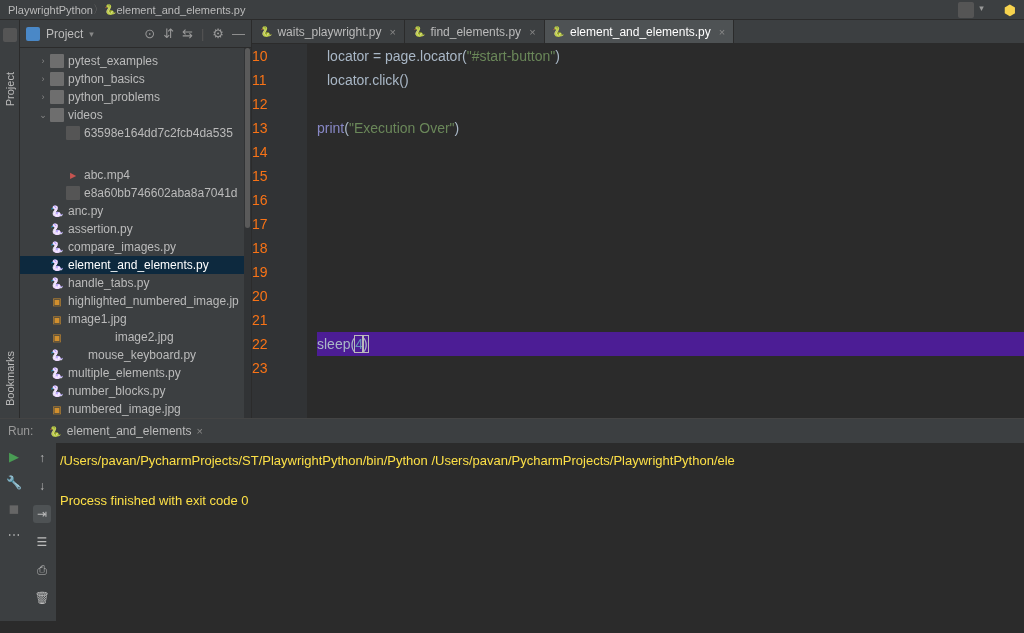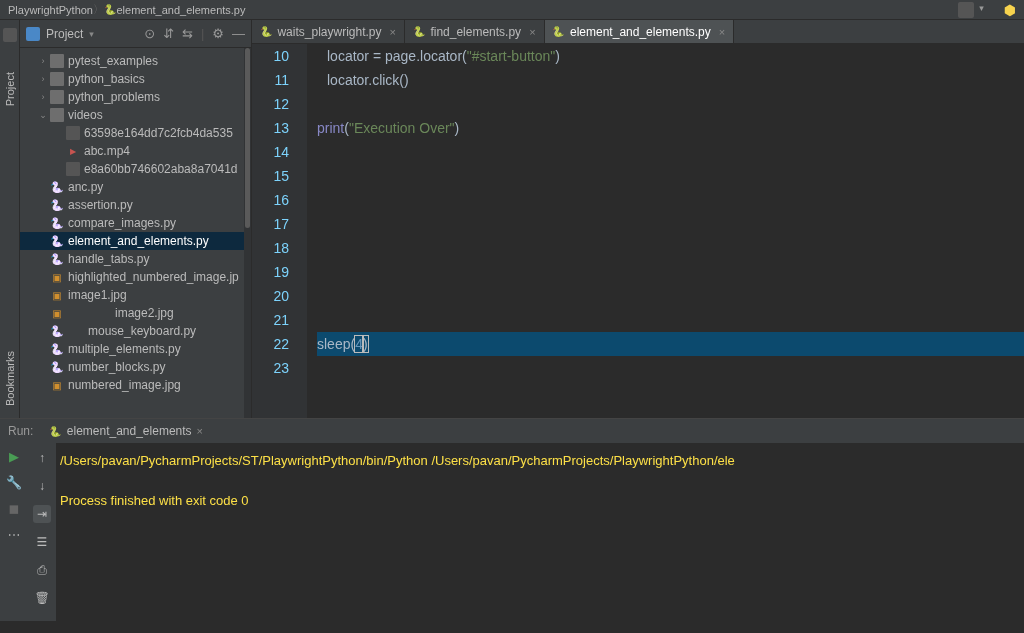--- a/index.html
+++ b/index.html
@@ -50,25 +50,25 @@
 
 
 .editor-wrap { flex: 1; display: flex; flex-direction: column; background: #2b2b2b; }
 .tabs { height: 24px; display: flex; background: #3c3f41; border-bottom: 1px solid #2b2b2b; }
 .tab { display: flex; align-items: center; padding: 0 8px; font-size: 12px; color: #bbb; border-right: 1px solid #2b2b2b; cursor: pointer; gap: 5px; }
 .tab.active { background: #4e5254; color: #fff; }
 .tab .tab-icon { color: #f7d34e; font-size: 10px; }
 .tab .tab-close { color: #888; font-size: 11px; margin-left: 3px; }
 
 .editor { flex: 1; display: flex; font-family: "JetBrains Mono", Menlo, Consolas, monospace; font-size: 14px; line-height: 24px; }
-.gutter { width: 55px; text-align: right; padding-right: 18px; background: #313335; color: #7dd3fc; user-select: none; }
+.gutter { width: 55px; padding-right: 18px; background: #313335; color: #f97316; user-select: none; }
 .gutter div { height: 24px; }
 .code { flex: 1; background: #2b2b2b; padding-left: 10px; position: relative; }
 .code-line { height: 24px; white-space: pre; }
-.code-line.current { background: #0c4a6e; }
+.code-line.current { background: #4c1d95; }
 .tok-id { color: #a9b7c6; margin-left: 10px; }
 .tok-func { color: #a9b7c6; }
 .tok-builtin { color: #8888c6; }
 .tok-str { color: #6a8759; }
 .tok-num { color: #6897bb; }
 .tok-op { color: #a9b7c6; }
 .caret-box { outline: 1px solid #bbb; }
 
 
 .run-panel { height: 203px; background: #2b2b2b; border-top: 1px solid #444; display: flex; flex-direction: column; }
@@ -143,21 +143,21 @@
         </div>
         <div class="tree-item" style="padding-left: 18px;">
           <span class="arrow">⌄</span>
           <span class="ficon folder"></span>
           <span>videos</span>
         </div>
         <div class="tree-item" style="padding-left: 44px;">
           <span class="ficon generic"></span>
           <span>63598e164dd7c2fcb4da535</span>
         </div>
-        <div class="tree-item" style="padding-left: 44px;">
+        <div class="tree-item" style="padding-left: 44px; margin-top: 24px;">
           <span class="ficon vid"></span>
           <span>abc.mp4</span>
         </div>
         <div class="tree-item" style="padding-left: 44px;">
           <span class="ficon generic"></span>
           <span>e8a60bb746602aba8a7041d</span>
         </div>
         <div class="tree-item" style="padding-left: 28px;">
           <span class="ficon py"></span>
           <span>anc.py</span>

